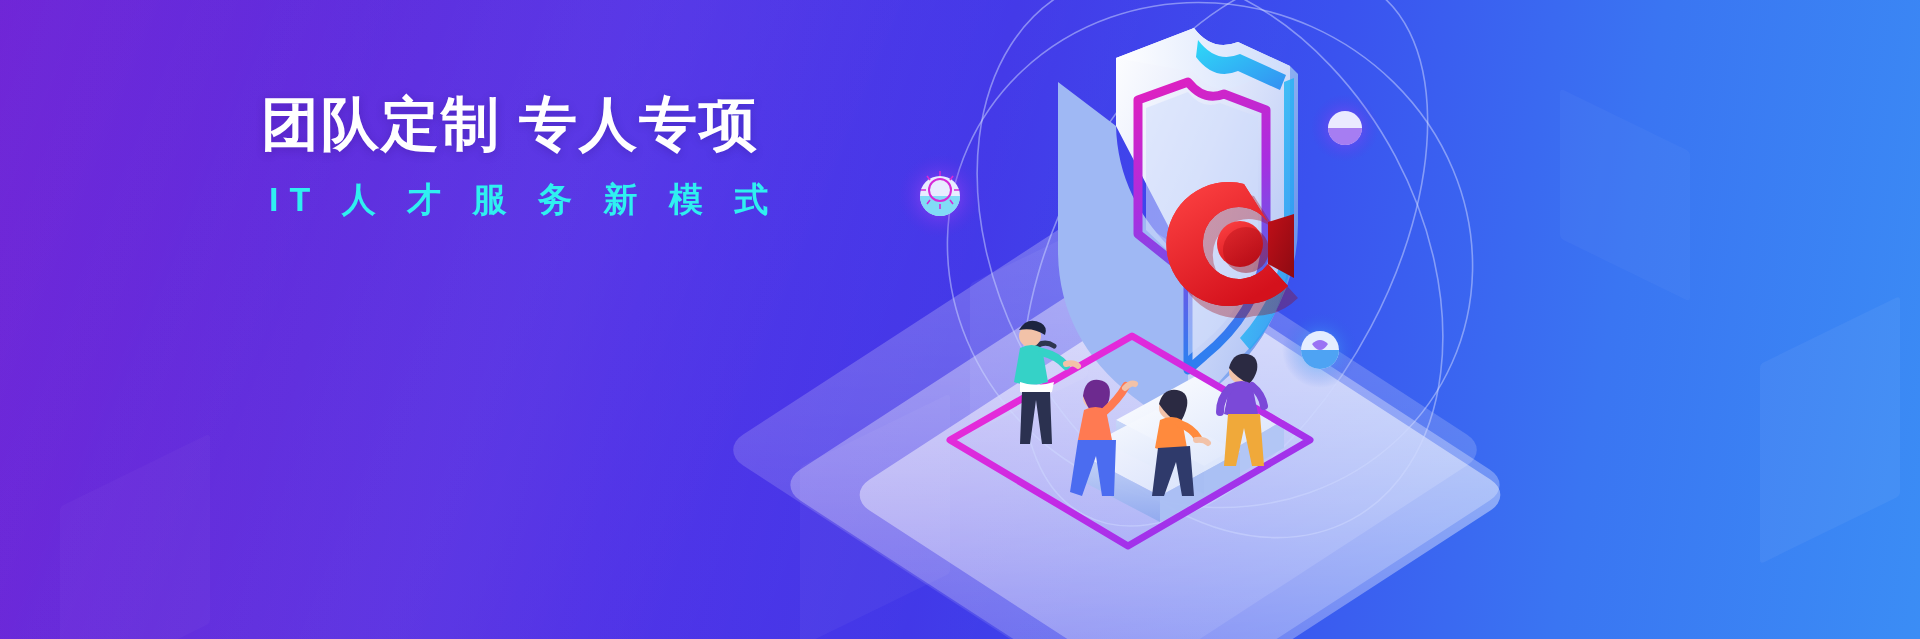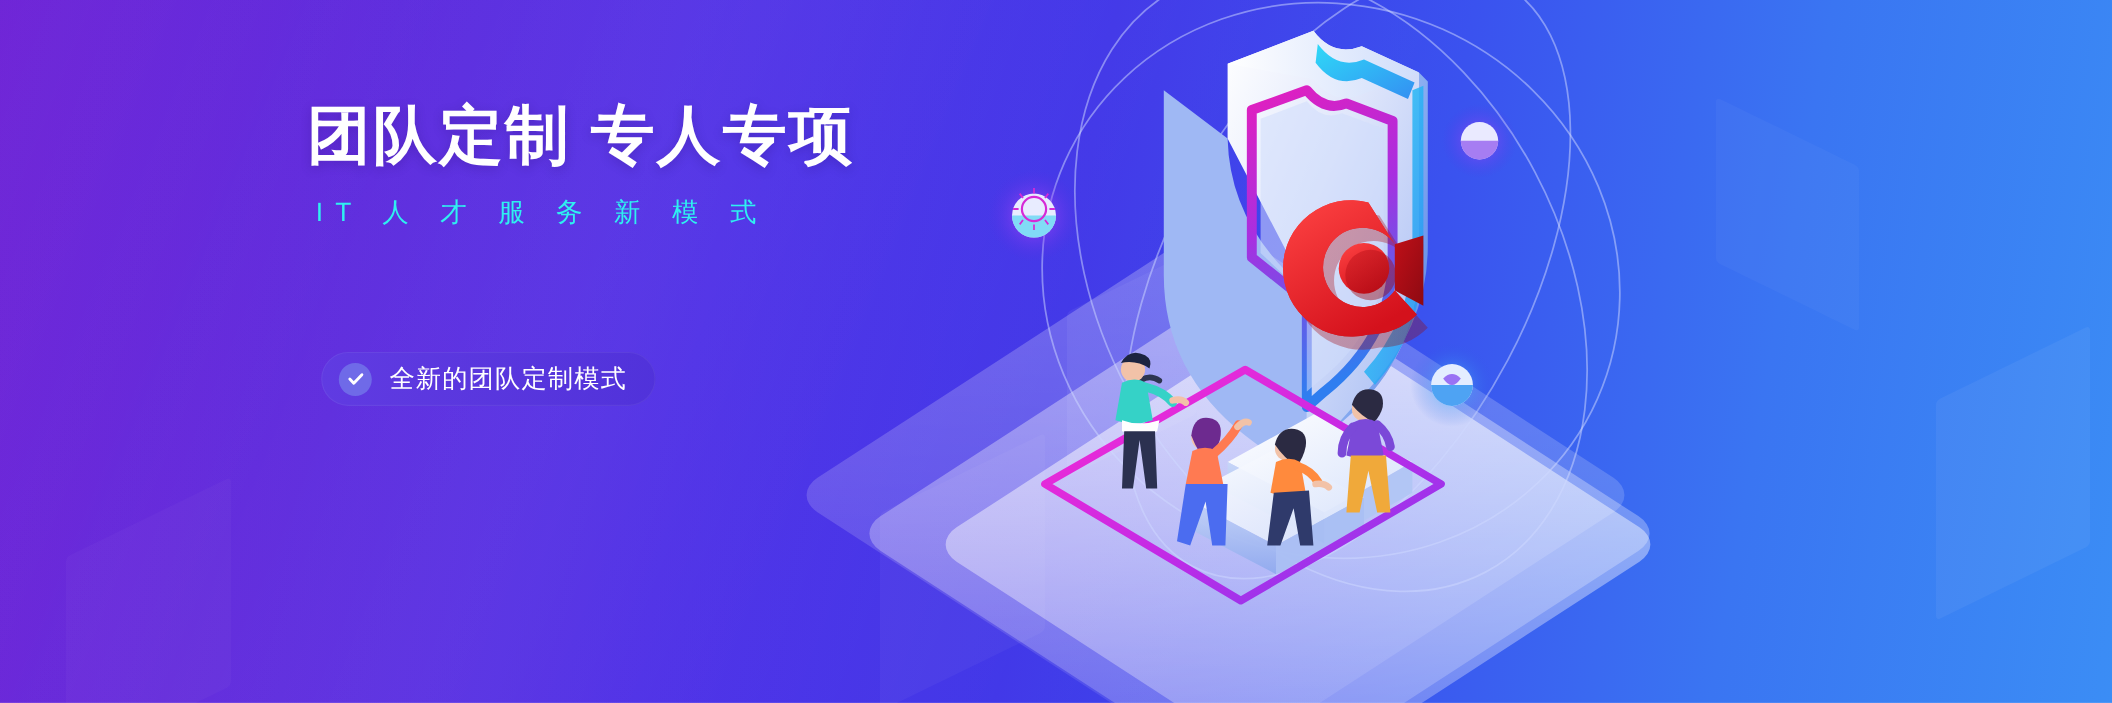--- a/index.html
+++ b/index.html
@@ -56,38 +56,38 @@
     background:linear-gradient(135deg,rgba(255,255,255,.42),rgba(255,255,255,.14));
   }
   .floor3{
     left:985px;top:300px;width:390px;height:390px;
     background:linear-gradient(135deg,rgba(255,255,255,.62),rgba(255,255,255,.22));
   }
 
   
   .copy{
     position:absolute;
-    left:279px;top:92px;
+    left:261px;top:92px;
     width:640px;
   }
   .headline{
     margin:0;
     font-size:58px;
     line-height:1.12;
     font-weight:bold;
     color:#ffffff;
     letter-spacing:2px;
     white-space:nowrap;
     text-shadow:0 2px 10px rgba(30,0,90,.22);
   }
   .headline .gap{display:inline-block;width:18px;}
   .subhead{
     margin:20px 0 0 8px;
-    font-size:24px;
-    font-weight:normal;
+    font-size:34px;
+    font-weight:bold;
     color:#2ff0f0;
     letter-spacing:11px;
     white-space:nowrap;
   }
 
   .pills{
     position:absolute;
     left:292px;top:320px;
     display:flex;
     flex-direction:column;
@@ -331,26 +331,18 @@
     </svg>
   </div>
 
   <div class="copy">
     <h1 class="headline"><span>团队定制</span><span class="gap"></span><span>专人专项</span></h1>
     <div class="subhead">IT 人 才 服 务 新 模 式</div>
   </div>
 
   <div class="pills">
 
-    <div class="pill">
-      <span class="check">
-        <svg width="17" height="17" viewBox="0 0 17 17">
-            <path d="M3 8.6 L6.6 12.4 L14 4.6" fill="none" stroke="#ffffff" stroke-width="2.6" stroke-linecap="round" stroke-linejoin="round"></path>
-          </svg>
-      </span>
-      <span class="pill-label">全新的团队定制模式</span>
-    </div>
 
 
 
   </div>
 
 </div>
 
 </body></html>

